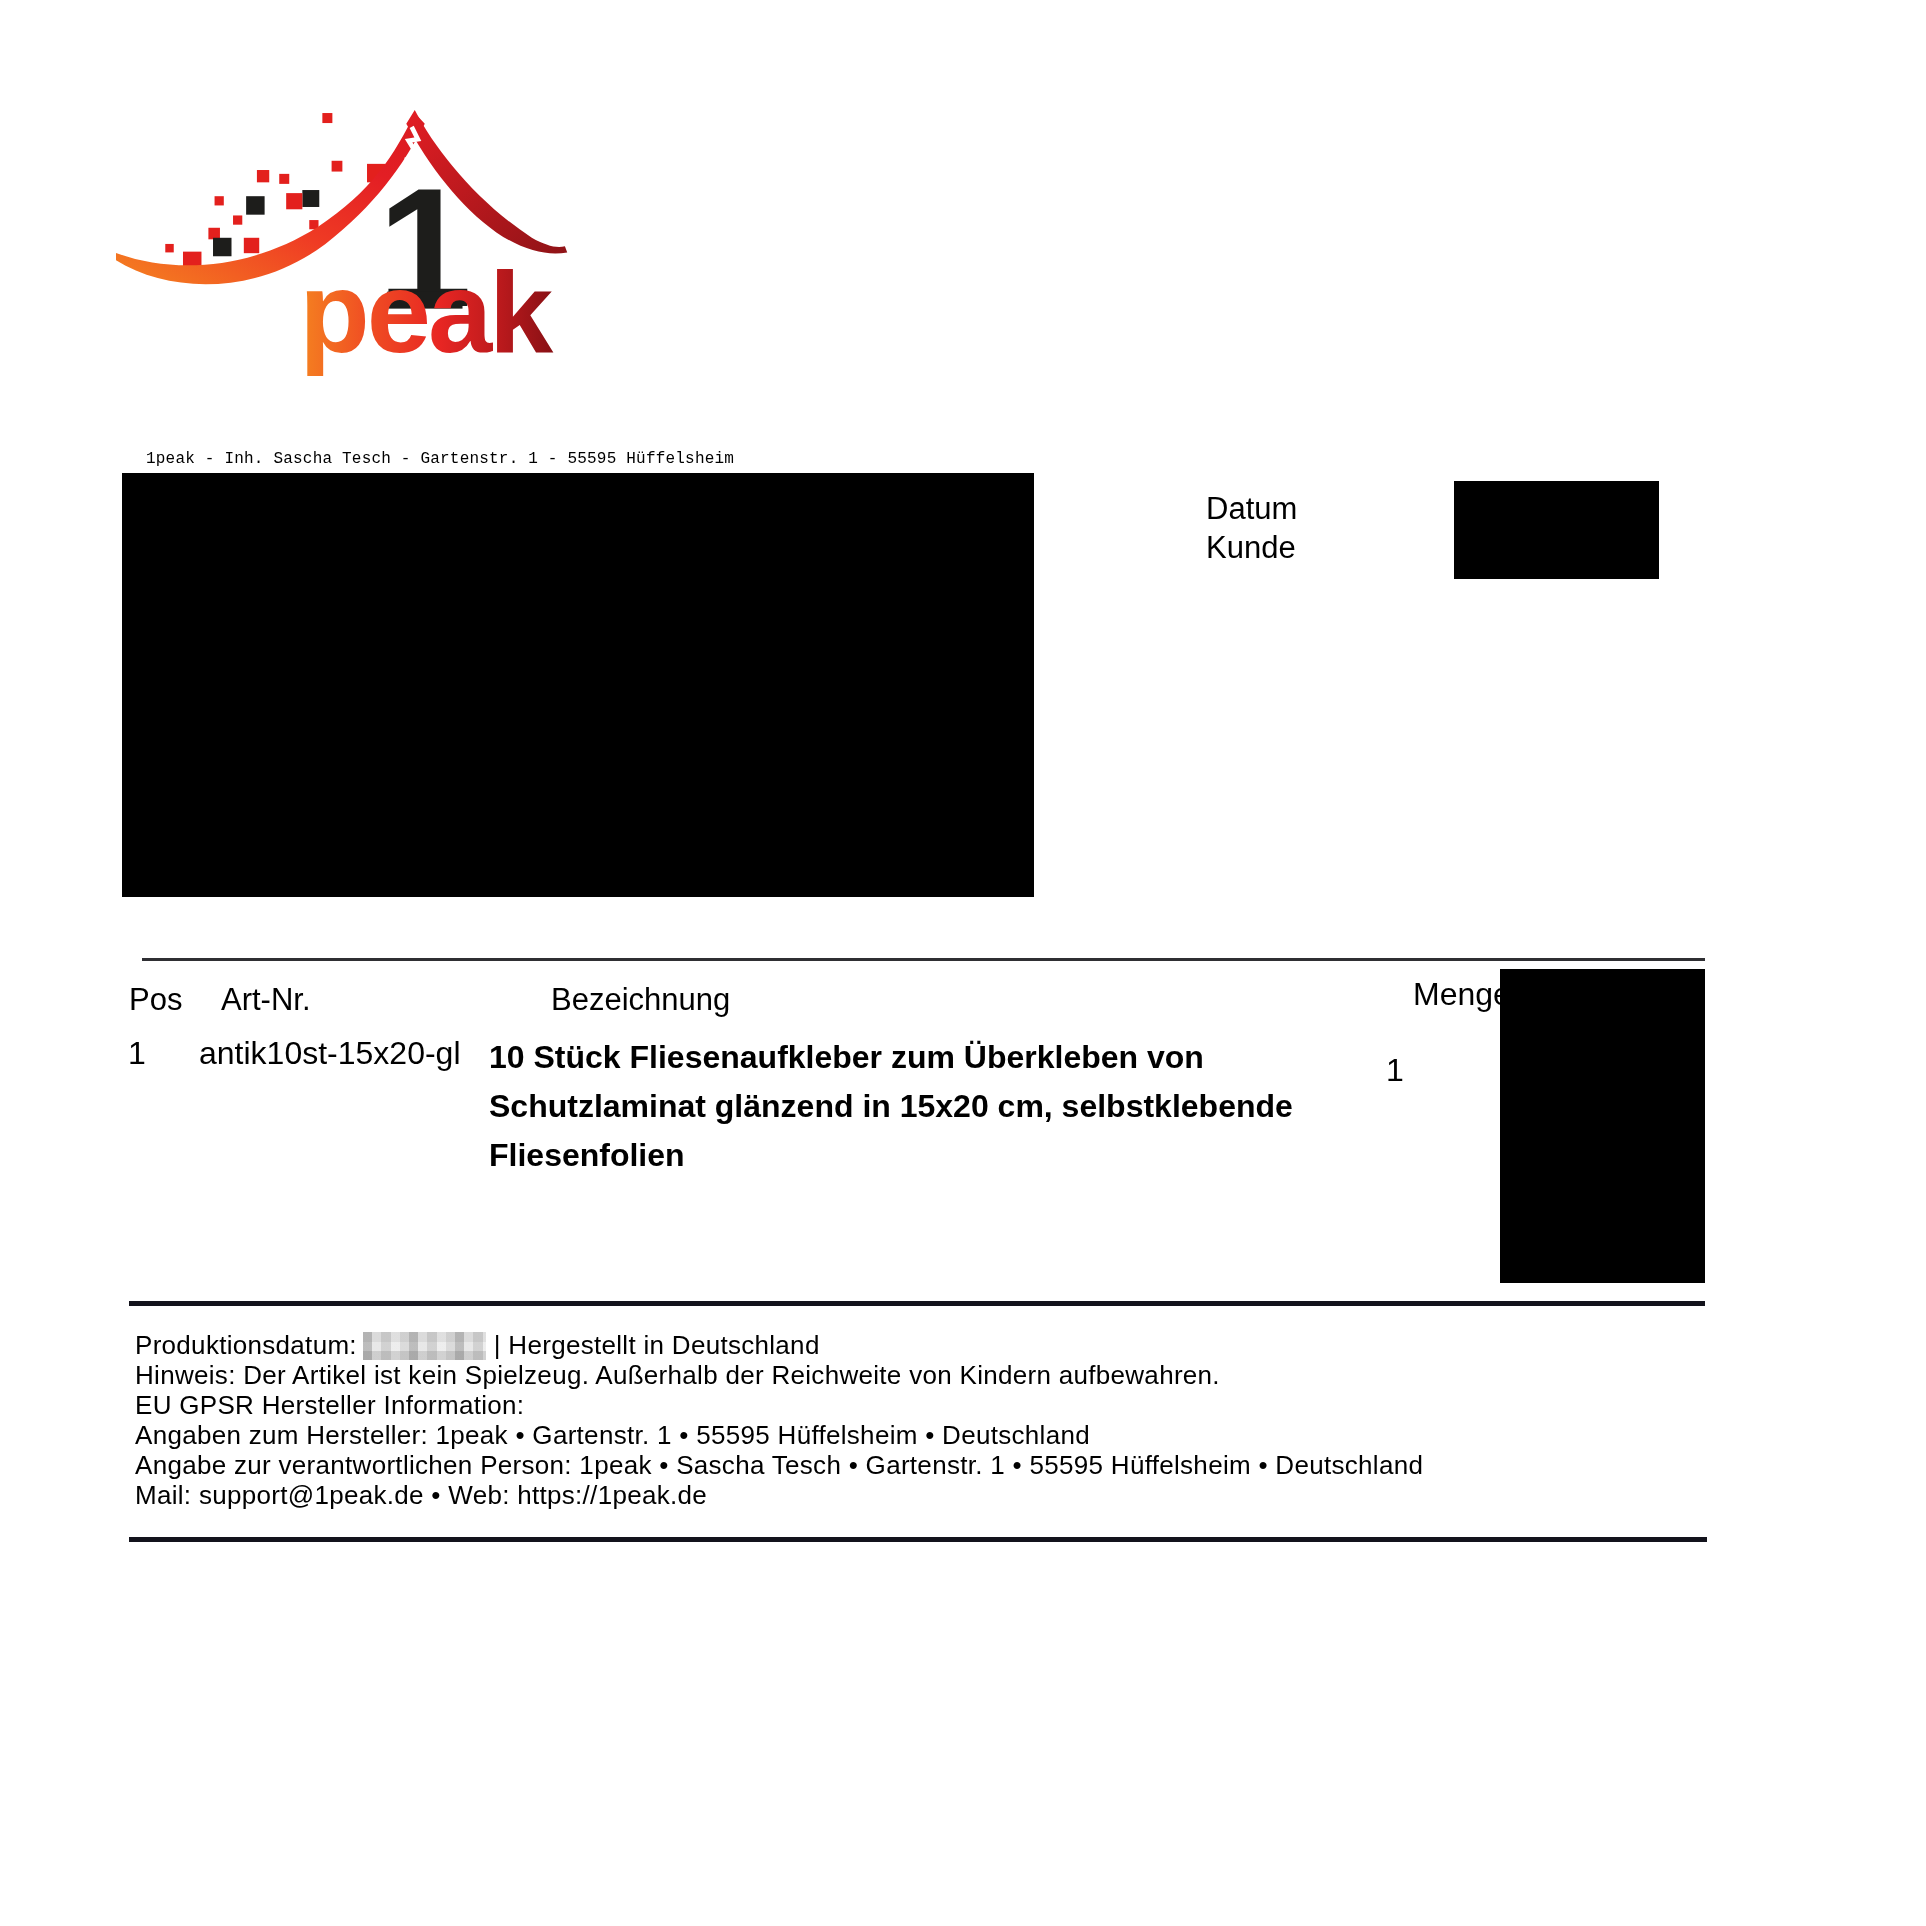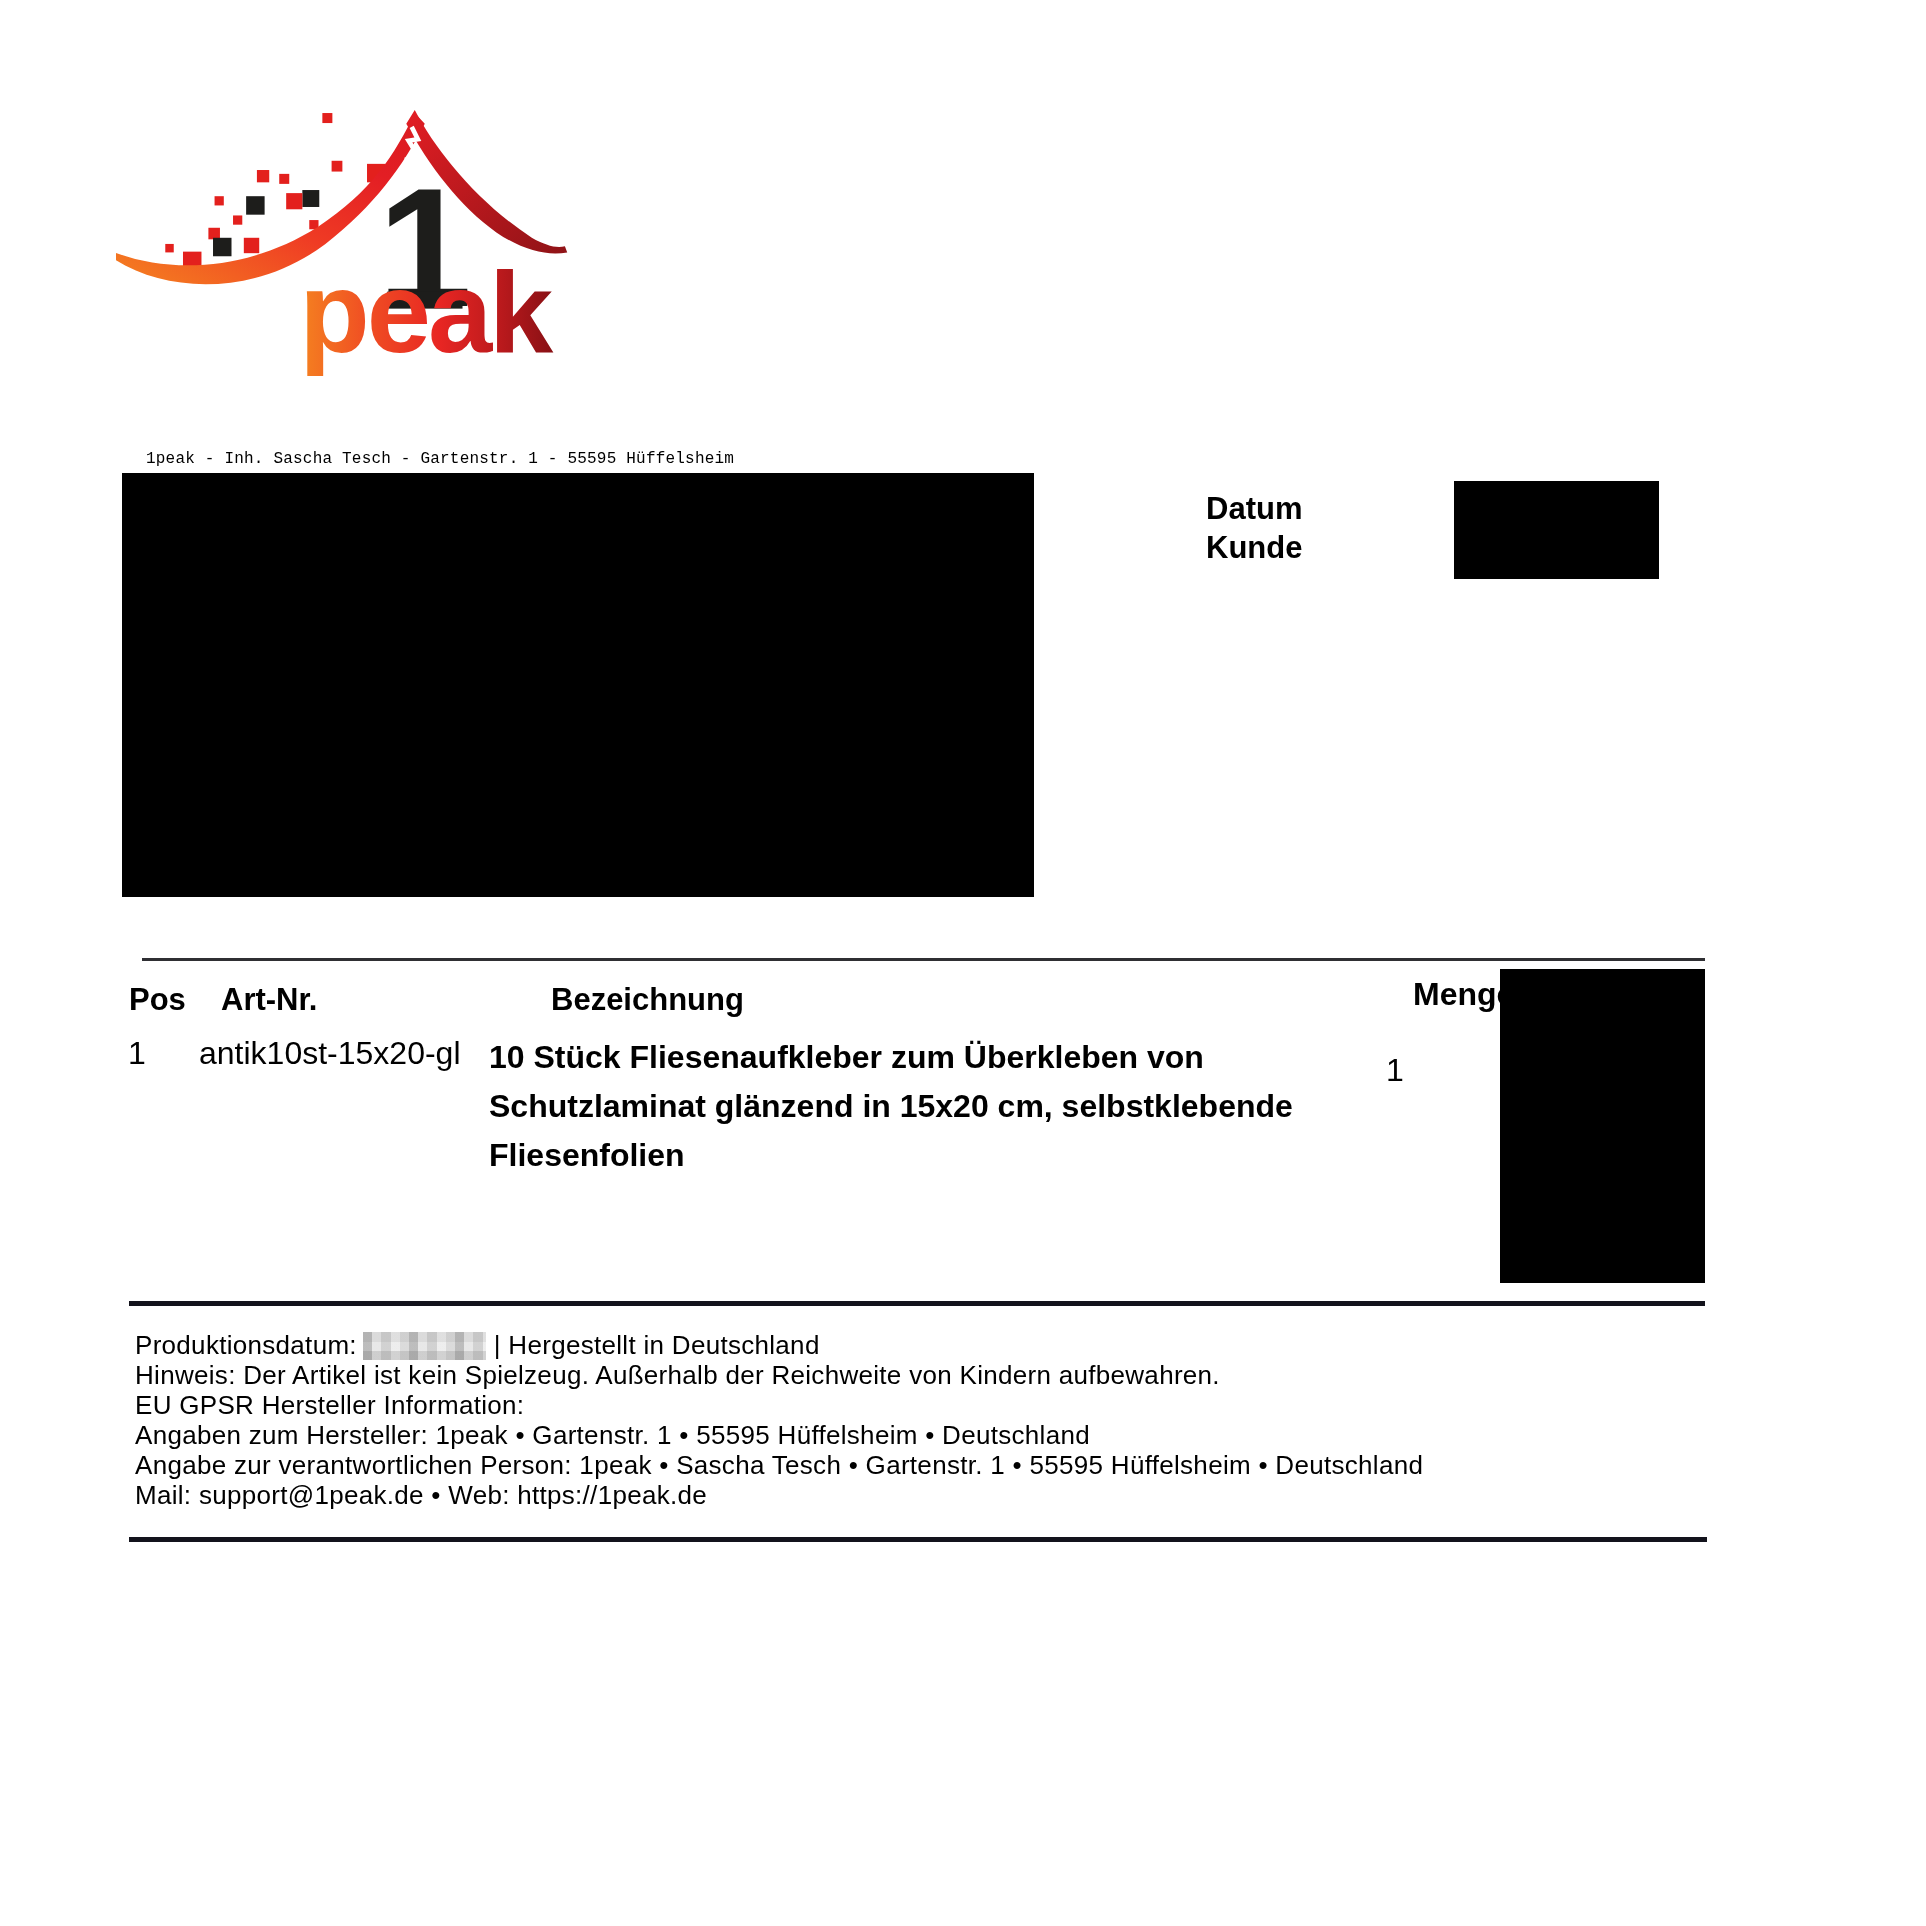--- a/index.html
+++ b/index.html
@@ -23,31 +23,31 @@
 
   
   .redact { position:absolute; background:#000; }
   .redact-address { left:122px;  top:473px;  width:912px; height:424px; }
   .redact-meta    { left:1454px; top:481px;  width:205px;  height:98px; }
   .redact-table   { left:1500px; top:969px; width:205px;  height:314px; }
 
   
   .meta-labels {
     position:absolute; left:1206px; top:489px;
-    font-size:31px; line-height:39px;font-weight:bold;
+    font-size:31px; line-height:39px;
   }
 
   
   .rule { position:absolute; background:#26262b; }
   .rule-thin   { left:142px; top:958px; width:1563px; height:3.1px; background:#2f2f33; }
   .rule-thick1 { left:129px; top:1301px; width:1576px; height:5.4px; background:#13131c; }
   .rule-thick2 { left:129px; top:1537px; width:1578px; height:5.4px; background:#13131c; }
 
   
-  .th { position:absolute; font-weight:bold; font-size:31px; white-space:nowrap; }
+  .th { position:absolute; font-weight:normal; font-size:31px; white-space:nowrap; }
   .th-pos  { left:129px;  top:982px; }
   .th-art  { left:221px;  top:982px; }
   .th-desc { left:551px;  top:982px; }
   .th-qty  { left:1365px; top:976px; font-size:32px;margin-left:48px; }
 
   .td { position:absolute; font-size:32px; white-space:nowrap; }
   .td-pos  { left:128px;  top:1035px; }
   .td-art  { left:199px;  top:1035px; }
   .td-desc { left:489px;  top:1033px; line-height:49px;font-weight:bold; }
   .td-qty  { left:1386px; top:1052px; }

